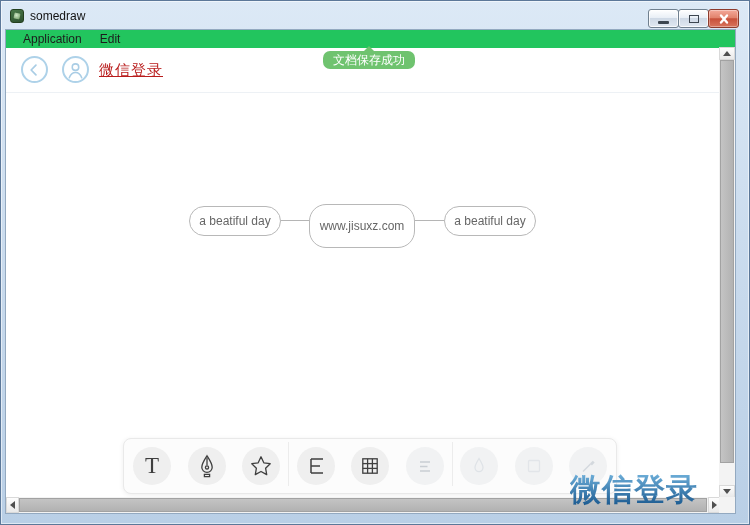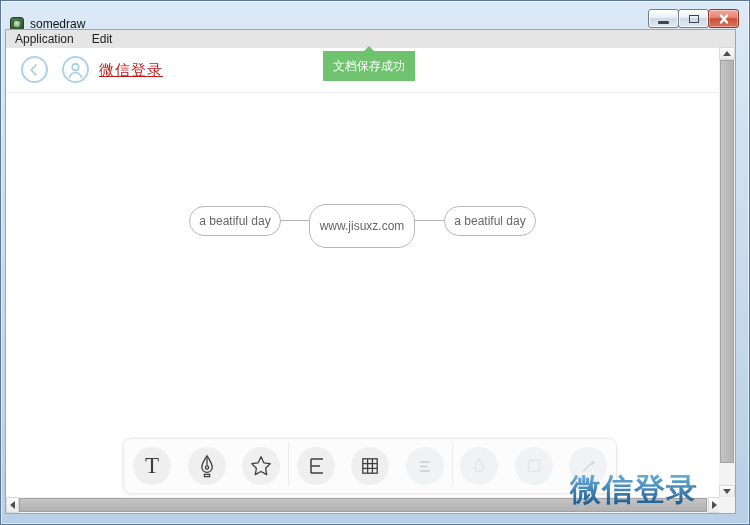--- a/index.html
+++ b/index.html
@@ -11,21 +11,21 @@
   
   .frame{
     position:absolute;inset:0;
     border:1px solid #5c7899;
     background:linear-gradient(180deg,#dce9f6 0%,#cbdcee 45%,#b9cfe6 100%);
     box-shadow:inset 0 0 0 1px rgba(255,255,255,.55);
     box-sizing:border-box;
   }
   .titlebar{
     position:absolute;left:1px;right:1px;top:1px;height:27px;
-    display:flex;align-items:center;padding-left:8px;gap:6px;margin-top:8px;
+    display:flex;align-items:center;padding-left:8px;gap:6px;
   }
   .app-icon{
     width:14px;height:14px;border-radius:3px;position:relative;
     background:linear-gradient(160deg,#4a7a4a,#2c4f2e);
     border:1px solid #24401f;box-sizing:border-box;
   }
   .app-icon::after{
     content:"";position:absolute;left:3px;top:3px;width:6px;height:6px;
     background:radial-gradient(circle at 40% 40%, #cfe8c8, #6f9a62);
     border-radius:1px;transform:rotate(12deg);
@@ -44,41 +44,41 @@
     border-color:#8e3b2c;box-shadow:inset 0 0 0 1px rgba(255,255,255,.35);
   }
   .glyph-min{width:11px;height:3px;background:#3c4650;margin-top:8px;border-radius:1px;}
   .glyph-max{width:10px;height:8px;border:1.6px solid #3c4650;box-sizing:border-box;background:transparent;}
   
   .content{
     position:absolute;left:4px;top:28px;right:13px;bottom:10px;
     background:#ffffff;border:1px solid #93a9c0;box-sizing:border-box;overflow:hidden;
   }
   .menubar{
-    height:18px;display:flex;align-items:center;gap:10px;padding-left:5px;
-    font-size:12px;color:#1d1d1d;background:#e5e5e5;
+    height:18px;display:flex;align-items:center;gap:10px;padding-left:13px;
+    font-size:12px;color:#1d1d1d;background:#22c55e;
   }
   .menu-item{padding:1px 4px;cursor:default;}
   
   .circle-btn{
     position:absolute;width:27px;height:27px;border-radius:50%;
     border:2px solid #aed2e9;box-sizing:border-box;background:#fff;
     display:flex;align-items:center;justify-content:center;
   }
   .back-btn{left:15px;top:26px;}
   .user-btn{left:56px;top:26px;}
   .login-link{
     position:absolute;left:93px;top:31px;font-size:15px;color:#b91c1c;
     text-decoration:underline;letter-spacing:1px;cursor:pointer;
   }
   .header-divider{position:absolute;left:0;top:62px;width:715px;height:1px;background:#edf1f5;}
   
   .toast{
-    position:absolute;left:317px;top:21px;width:92px;height:30px;
-    background:#6fc36f;border-radius:0;color:#fff;font-size:12px;
+    position:absolute;left:317px;top:21px;width:92px;height:18px;
+    background:#6fc36f;border-radius:7px;color:#fff;font-size:12px;
     display:flex;align-items:center;justify-content:center;z-index:5;
   }
   .toast::before{
     content:"";position:absolute;top:-5px;left:41px;width:0;height:0;
     border-left:5px solid transparent;border-right:5px solid transparent;
     border-bottom:5px solid #6fc36f;
   }
   
   .node{
     position:absolute;border:1px solid #b8b8b8;border-radius:17px;background:#fff;

